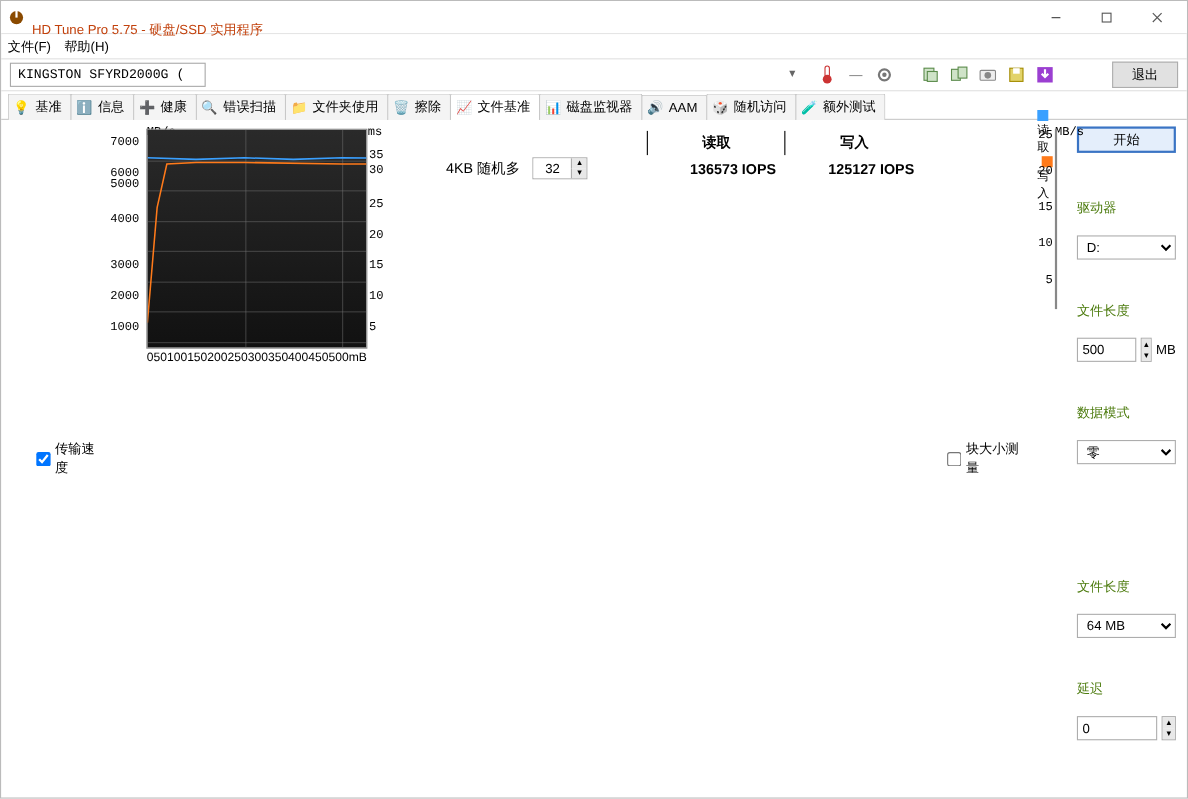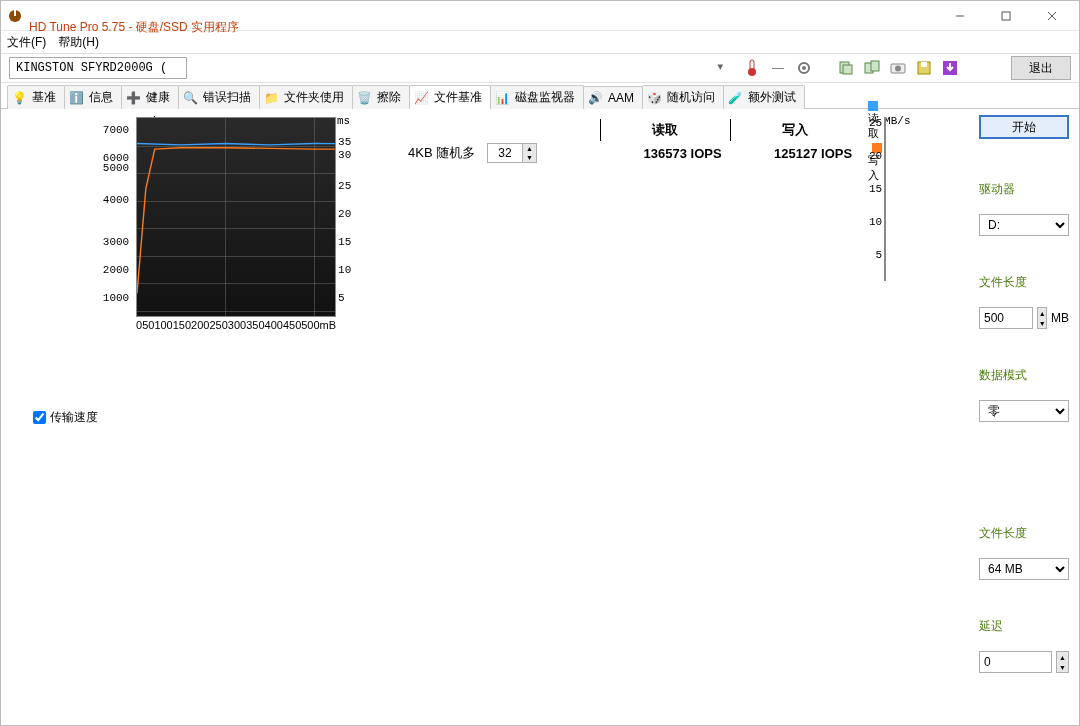--- a/index.html
+++ b/index.html
@@ -300,20 +300,24 @@
             </td>
             <td class="val">136573 IOPS</td>
               <td class="val">125127 IOPS</td>
           </tr>
         </tbody>
       </table>
     </div>
 
     <hr class="sep">
 
+    <label class="section-check">
+      <input type="checkbox" style="">
+      <span>块大小测量</span>
+    </label>
 
     <div class="chart-box" style="position:relative;">
       <span class="unit-tl" style="left:24px; top:-2px;">MB/s</span>
       <div class="legend2">
         <span class="sw" style="background:#3aa0ff"></span><span>读取</span>
         <span class="sw" style="background:#ff7a1a;margin-left:4px;"></span><span>写入</span>
       </div>
       <span class="ylab2" style="top:0px">25</span>
       <span class="ylab2" style="top:33px">20</span>
       <span class="ylab2" style="top:66px">15</span>

